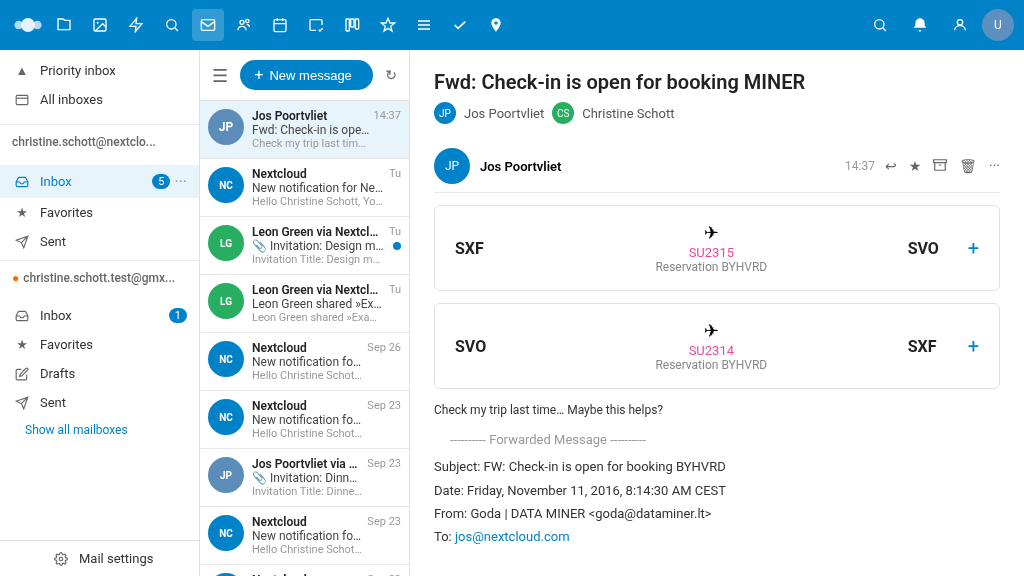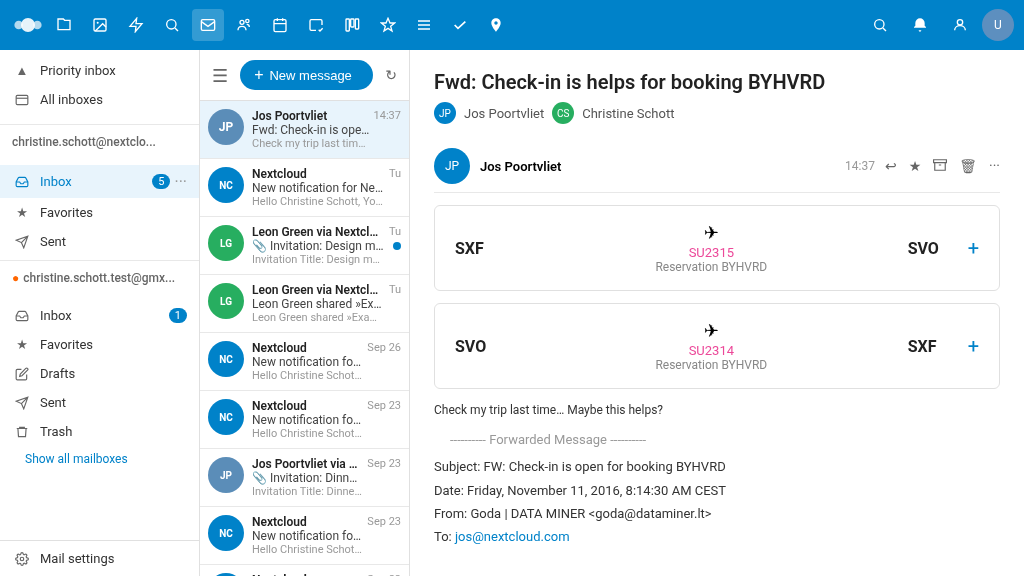--- a/index.html
+++ b/index.html
@@ -23,21 +23,21 @@
     .sidebar-item.active { background: #e8f4fc; color: #0082c9; }
     .sidebar-item-icon { width: 20px; display: flex; align-items: center; justify-content: center; margin-right: 8px; color: #666; }
     .sidebar-item.active .sidebar-item-icon { color: #0082c9; }
     .sidebar-item-label { flex: 1; }
     .sidebar-badge { background: #0082c9; color: white; border-radius: 10px; padding: 1px 6px; font-size: 11px; margin-left: 4px; }
     .sidebar-more { color: #999; margin-left: 4px; font-size: 16px; }
     .sidebar-account { padding: 6px 12px 16px; font-size: 12px; color: #666; font-weight: 500; }
     .sidebar-account.has-dot::before { content: '●'; color: #ff6600; margin-right: 4px; }
     .sidebar-divider { height: 1px; background: #e8e8e8; margin: 4px 0; }
     .sidebar-footer { margin-top: auto; border-top: 1px solid #e0e0e0; }
-    .sidebar-footer-item { display: flex; align-items: center; padding: 10px 12px; cursor: pointer; color: #333; font-size: 13px; }
+    .sidebar-footer-item { display: flex; align-items: center; padding: 10px 12px; cursor: pointer; color: #333; font-size: 13px; margin-left: 39px; }
     .show-all { padding: 6px 25px; font-size: 12px; color: #0082c9; cursor: pointer; }
 
     
     #email-list { width: 210px; background: #fafafa; border-right: 1px solid #e0e0e0; display: flex; flex-direction: column; flex-shrink: 0; }
     .email-list-header { display: flex; align-items: center; padding: 10px 8px; border-bottom: 1px solid #e0e0e0; background: white; }
     .email-list-menu { font-size: 18px; color: #666; cursor: pointer; padding: 4px; }
     .new-message-btn { display: flex; align-items: center; gap: 6px; background: #0082c9; color: white; border: none; border-radius: 20px; padding: 6px 14px; font-size: 13px; cursor: pointer; flex: 1; margin: 0 8px; }
     .refresh-btn { color: #666; cursor: pointer; font-size: 14px; padding: 4px; }
     .email-list-scroll { flex: 1; overflow-y: auto; }
     .email-item { display: flex; align-items: flex-start; padding: 8px 8px; border-bottom: 1px solid #e8e8e8; cursor: pointer; background: white; }
@@ -257,28 +257,20 @@
       <span class="sidebar-item-label">Drafts</span>
     </div>
     <div class="sidebar-item">
       <span class="sidebar-item-icon">
         <svg width="14" height="14" viewBox="0 0 24 24" fill="none" stroke="#666" stroke-width="2">
             <path d="M22 2L11 13M22 2l-7 20-4-9-9-4 20-7z"></path>
           </svg>
       </span>
       <span class="sidebar-item-label">Sent</span>
     </div>
-    <div class="sidebar-item">
-      <span class="sidebar-item-icon">
-        <svg width="14" height="14" viewBox="0 0 24 24" fill="none" stroke="#666" stroke-width="2">
-            <path d="M3 6h18M8 6V4h8v2M19 6l-1 14H6L5 6"></path>
-          </svg>
-      </span>
-      <span class="sidebar-item-label">Trash</span>
-    </div>
     <div class="show-all">Show all mailboxes</div>
     <div class="sidebar-footer">
       <div class="sidebar-footer-item">
         <span class="sidebar-item-icon">
           <svg width="14" height="14" viewBox="0 0 24 24" fill="none" stroke="#666" stroke-width="2">
               <circle cx="12" cy="12" r="3"></circle>
               <path d="M19.4 15a1.65 1.65 0 00.33 1.82l.06.06a2 2 0 010 2.83 2 2 0 01-2.83 0l-.06-.06a1.65 1.65 0 00-1.82-.33 1.65 1.65 0 00-1 1.51V21a2 2 0 01-4 0v-.09A1.65 1.65 0 009 19.4a1.65 1.65 0 00-1.82.33l-.06.06a2 2 0 01-2.83-2.83l.06-.06A1.65 1.65 0 004.68 15a1.65 1.65 0 00-1.51-1H3a2 2 0 010-4h.09A1.65 1.65 0 004.6 9a1.65 1.65 0 00-.33-1.82l-.06-.06a2 2 0 012.83-2.83l.06.06A1.65 1.65 0 009 4.68a1.65 1.65 0 001-1.51V3a2 2 0 014 0v.09a1.65 1.65 0 001 1.51 1.65 1.65 0 001.82-.33l.06-.06a2 2 0 012.83 2.83l-.06.06A1.65 1.65 0 0019.4 9a1.65 1.65 0 001.51 1H21a2 2 0 010 4h-.09a1.65 1.65 0 00-1.51 1z"></path>
             </svg>
         </span>
         <span>Mail settings</span>
@@ -403,21 +395,21 @@
         <div class="email-meta">
           <span class="email-time">Sep 23</span>
 
         </div>
       </div>
 
     </div>
   </div>
 
   <div id="email-detail">
-    <div class="email-detail-title">Fwd: Check-in is helps for booking BYHVRD</div>
+    <div class="email-detail-title">Fwd: Check-in is open for booking MINER</div>
     <div class="email-detail-from">
       <div class="from-avatar">JP</div>
       <span>Jos Poortvliet</span>
       <div class="from-avatar" style="background:#27ae60;">CS</div>
       <span>Christine Schott</span>
     </div>
 
     <div class="email-detail-body">
 
       <div class="message-header">

